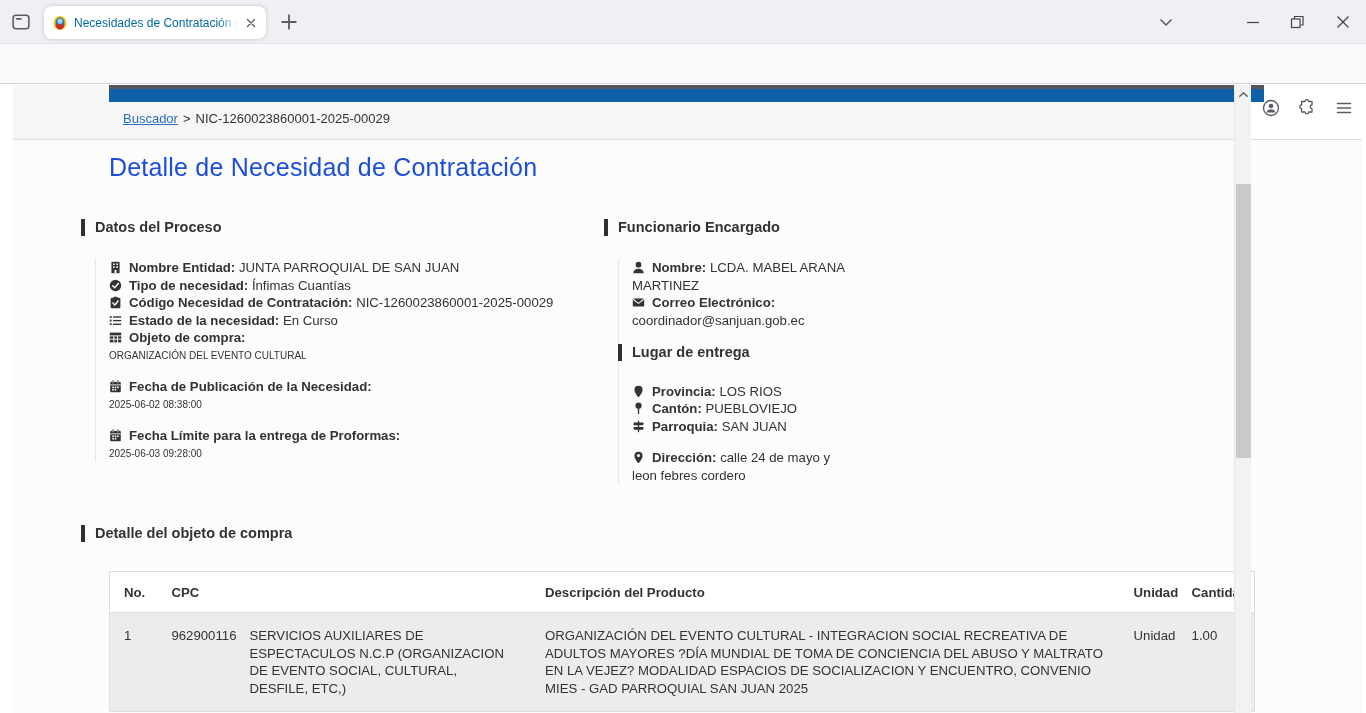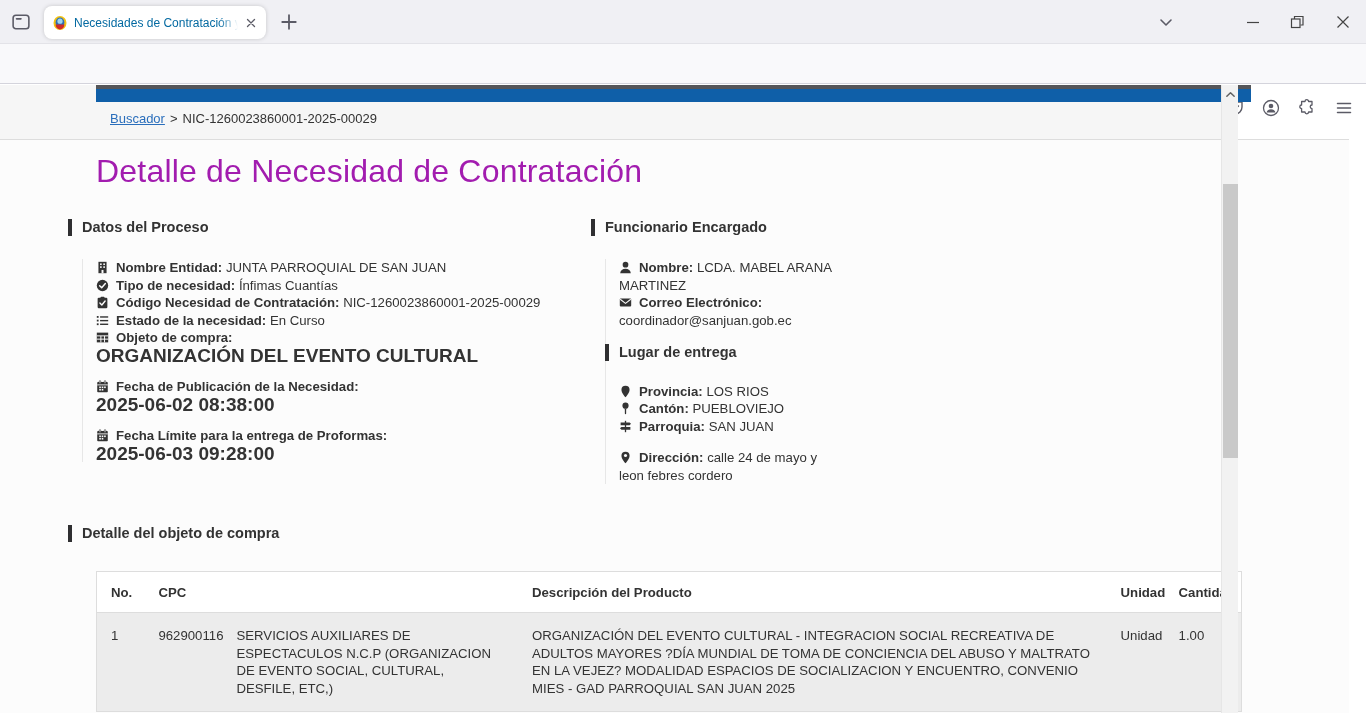--- a/index.html
+++ b/index.html
@@ -26,41 +26,41 @@
   .urlbar svg { flex:none; }
   .url-text { font-size:12.5px; margin-left:8px; white-space:nowrap; overflow:hidden; flex:1;
               -webkit-mask-image:linear-gradient(90deg,#000 92%,transparent); mask-image:linear-gradient(90deg,#000 92%,transparent); }
   .url-pre, .url-path { color:#7a7a85; }
   .url-dom { color:#15141a; }
   .zoom-badge { font-size:11px; color:#15141a; border:1px solid #8f8f9d; border-radius:4px; padding:1px 5px; margin:0 8px; }
   .toolicon { position:absolute; top:55px; width:18px; height:18px; color:#5b5b66; }
   .t-pocket { left:1226px; } .t-account { left:1262px; } .t-puzzle { left:1298px; } .t-menu { left:1335px; }
 
   
-  .content { position:absolute; left:0; top:85px; width:1238px; height:628px; background:#f6f6f6; color:#333; }
+  .content { position:absolute; left:13px; top:85px; width:1238px; height:628px; background:#f6f6f6; color:#333; }
   .main-pane { position:absolute; left:0; top:54px; width:1349px; height:574px; background:#fcfcfc; border-top:1px solid #ddd; }
   .site-strip { position:absolute; left:96px; top:0; width:1155px; height:4px; background:#55565a; }
   .site-bluebar { position:absolute; left:96px; top:4px; width:1155px; height:13px; }
   .breadcrumb { position:absolute; left:110px; top:26px; font-size:13px; color:#333; }
   .breadcrumb a { text-decoration:underline; cursor:pointer; }
   .crumb-sep { margin:0 5px; }
-  .page-title { position:absolute; left:96px; top:68px; font-size:32px; font-weight:400; color:#a21caf; letter-spacing:.2px; }
+  .page-title { position:absolute; left:96px; top:68px; font-size:25px; font-weight:400; color:#1d4ed8; letter-spacing:.2px; }
 
   .col { position:absolute; top:134px; }
   .col-left  { left:82px;  width:505px; }
   .col-right { left:605px; width:250px; }
   .sec { border-left:1px solid #e7e7e7; padding-left:13px; }
   .sec-head { display:flex; align-items:flex-start; font-size:14.5px; font-weight:bold; color:#333; margin-left:-14px; }
   .sec-bar { width:4px; height:17px; background:#2f2f31; margin-right:10px; flex:none; }
   .fields { margin-top:23px; font-size:13.2px; line-height:17.5px; }
   .field { }
   .lbl { font-weight:bold; }
   .val { }
   .ic { width:13px; height:13px; display:inline-block; vertical-align:-2px; margin-right:7px; fill:#333; }
-  .blockval { font-size:19px; line-height:17.5px;font-weight:bold; }
+  .blockval { font-size:10px; line-height:17.5px; }
   .group { margin-top:14px; }
   .subsec { margin-top:15px; }
 
   
   .sec-detalle { position:absolute; left:82px; top:440px; width:1160px; }
   .ptable { position:absolute; left:96px; top:486px; width:1146px; border:1px solid #ddd; border-collapse:collapse; font-size:13.2px; color:#333; background:#c4b5fd; }
   .ptable th { font-weight:bold; text-align:left; padding:13px 6px 12px; background:#fff; border-bottom:1px solid #ddd; }
   .ptable td { vertical-align:top; padding:14px 6px; background:#ececec; line-height:17.5px; }
   .th-no { width:56px; padding-left:14px !important; }
   .th-cpc { width:374px; text-align:center; }

